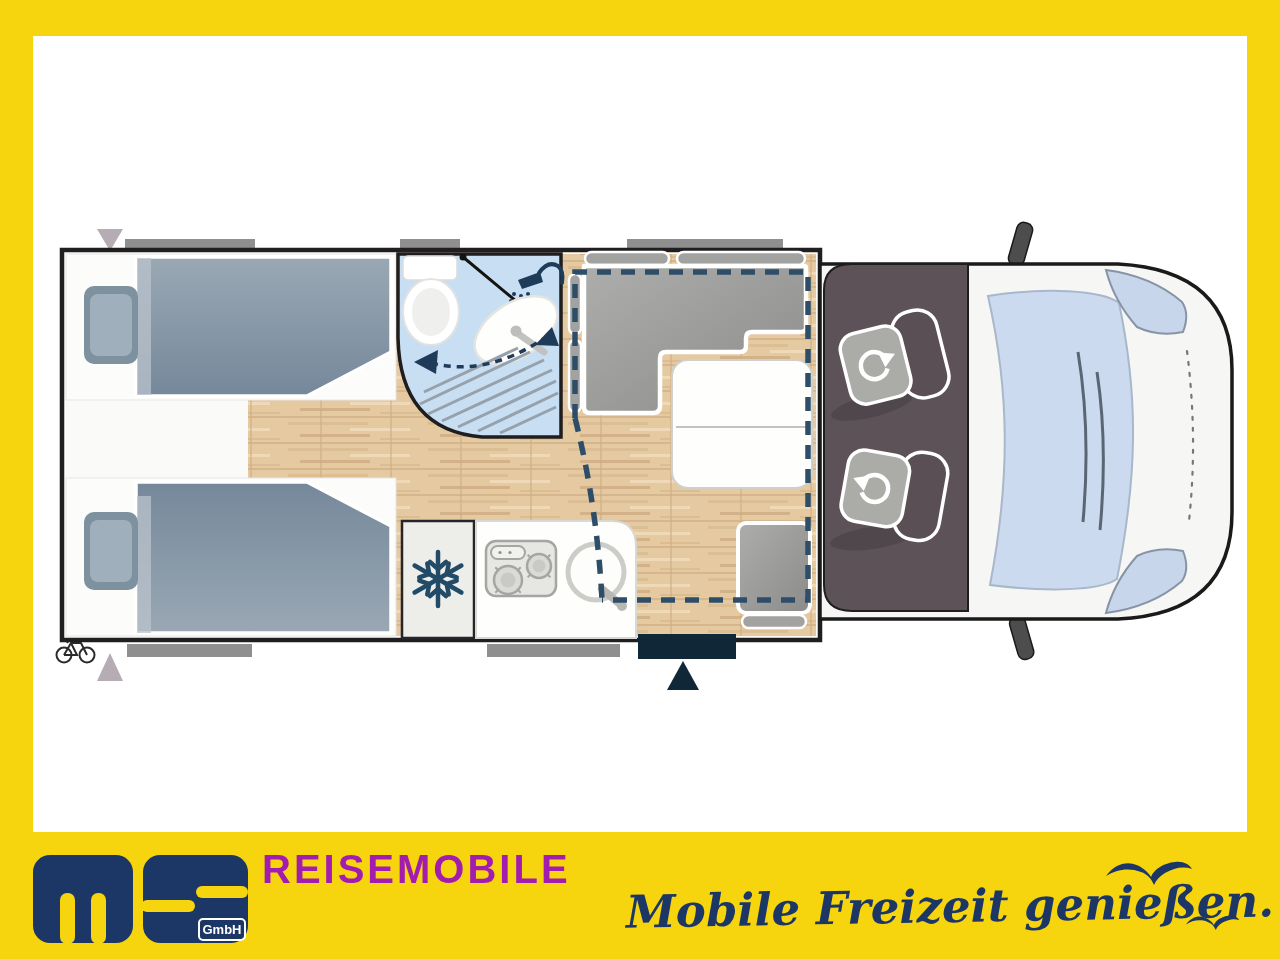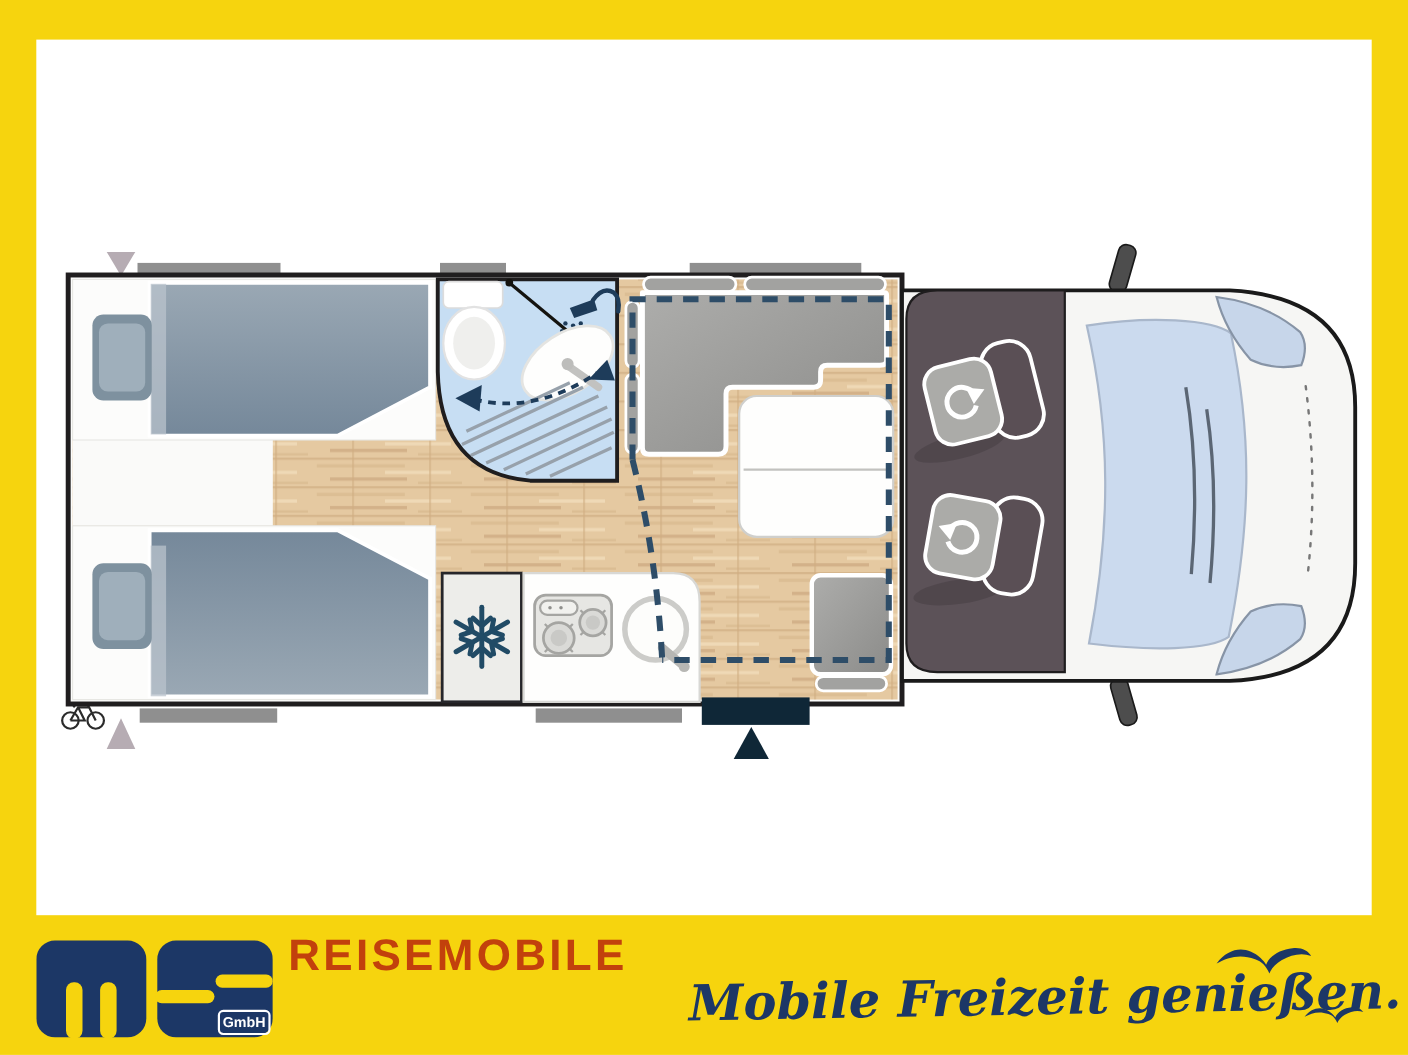--- a/index.html
+++ b/index.html
@@ -2,21 +2,21 @@
 <html><head>
 <meta charset="utf-8">
 <style>
   html,body{margin:0;padding:0;}
   body{font-family:"Liberation Sans",sans-serif;}
   #stage{position:relative;width:1280px;height:959px;background:#F6D40E;overflow:hidden;}
   #white-area{position:absolute;left:33px;top:36px;width:1214px;height:796px;background:#FFFFFF;}
   #plan-svg{position:absolute;left:0;top:0;width:1280px;height:959px;}
   #logo-svg{position:absolute;left:33px;top:853px;width:215px;height:92px;}
   #reisemobile{position:absolute;left:262px;top:849px;font-size:40px;line-height:1;font-weight:bold;
-               letter-spacing:3px;color:#c2410c;white-space:nowrap;}
+               letter-spacing:3px;color:#a21caf;white-space:nowrap;}
   #slogan{position:absolute;left:626px;top:884px;font-family:"DejaVu Serif",serif;font-style:italic;
           font-weight:bold;font-size:45px;line-height:1;color:#1C3766;white-space:nowrap;transform:rotate(-1deg);}
   #birds-svg{position:absolute;left:1100px;top:850px;width:150px;height:90px;}
 </style>
 </head>
 <body>
 
 <div id="stage">
   <div id="white-area"></div>
 

